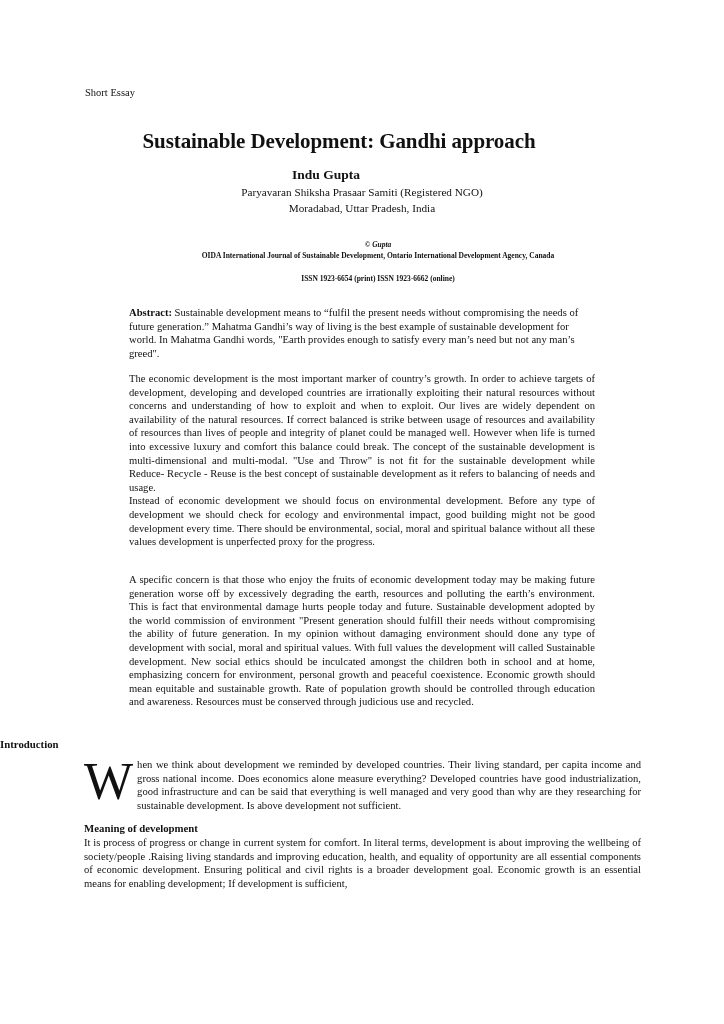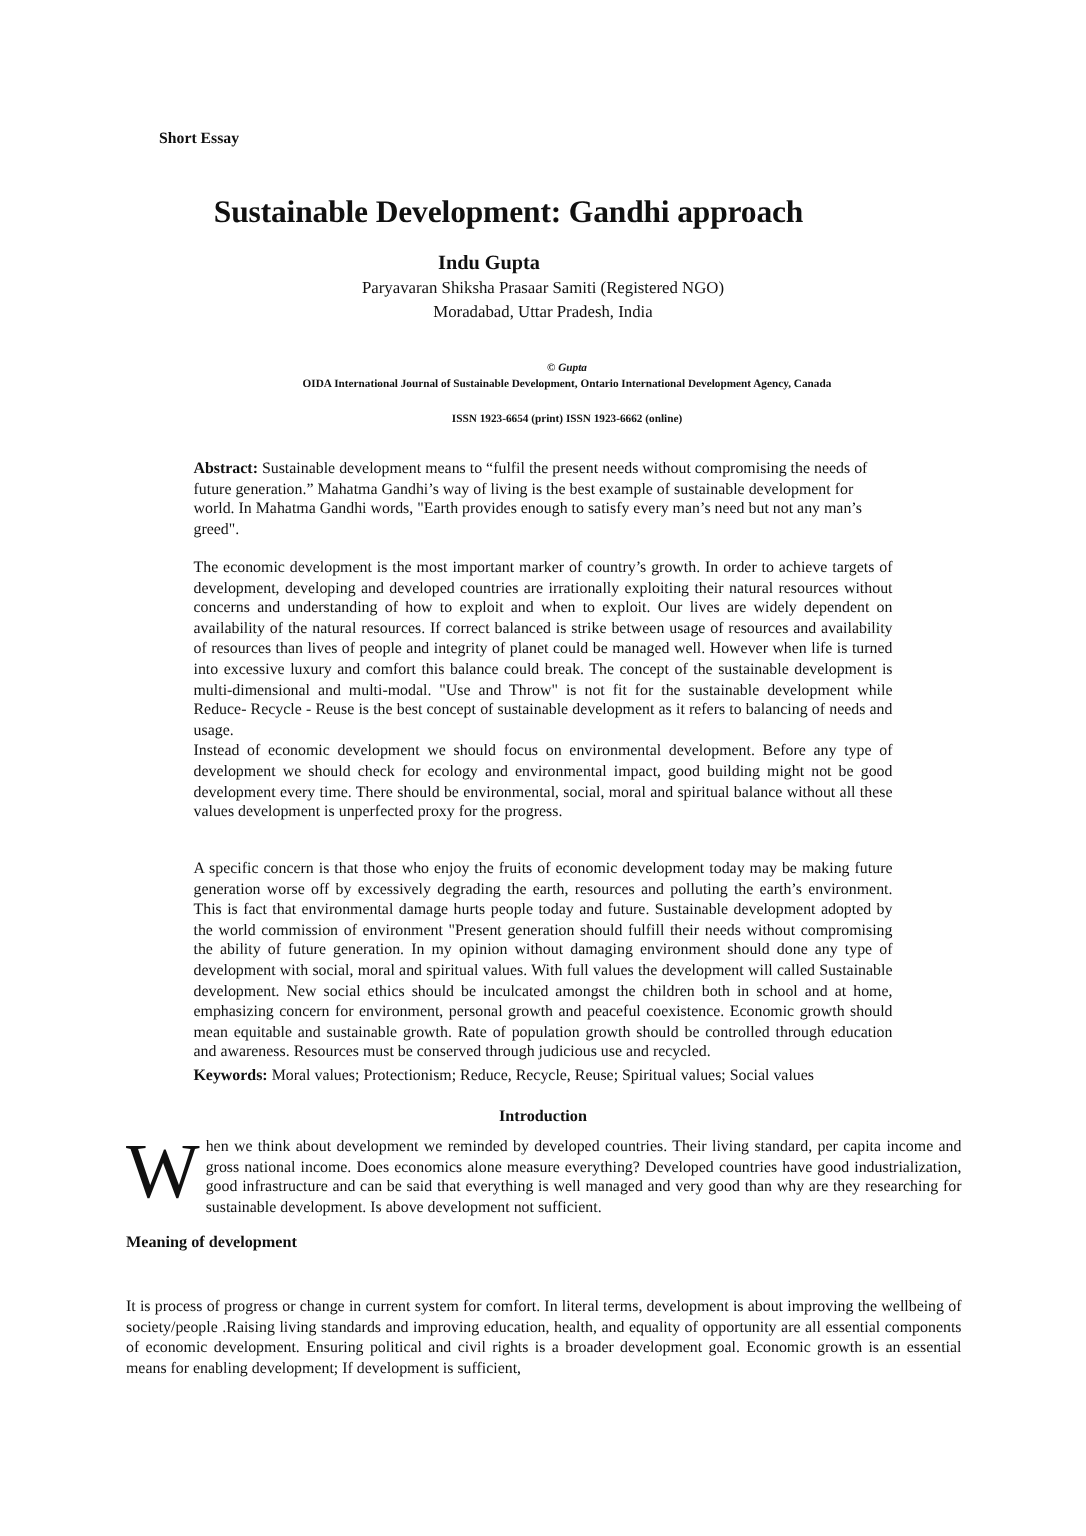--- a/index.html
+++ b/index.html
@@ -18,22 +18,21 @@
     .page {
       position: absolute;
       left: 0; top: 0;
       width: 724px; height: 1024px;
     }
     .section-label {
       position: absolute;
       left: 85px;
       top: 87px;
       font-size: 10.5px;
-      font-weight: bold;
-      margin-left: 21px;
+      font-weight: normal;
     }
     .title {
       position: absolute;
       left: 0; width: 678px;
       top: 129px;
       text-align: center;
       font-size: 21px;
       font-weight: bold;
       letter-spacing: -0.1px;
     }
@@ -77,21 +76,20 @@
     .abstract { top: 306px; text-align: left; }
     .para1 { top: 372px; }
     .para2 { top: 573px; }
     .keywords { top: 711px; text-align: left; }
     .bold { font-weight: bold; }
 
     .intro-heading {
       position: absolute;
       left: 0; width: 724px;
       top: 738px;
-      text-align: center;
       font-size: 10.8px;
       font-weight: bold;
     }
     .intro-block {
       position: absolute;
       left: 84px;
       width: 557px;
       top: 758px;
       font-size: 10.6px;
       line-height: 13.6px;
@@ -110,21 +108,21 @@
       position: absolute;
       left: 84px;
       top: 822px;
       font-size: 10.8px;
       font-weight: bold;
     }
     .meaning-block {
       position: absolute;
       left: 84px;
       width: 557px;
-      top: 865px;
+      top: 836px;
       font-size: 10.6px;
       line-height: 13.6px;
       text-align: justify;
     }
     p { margin: 0; }
   </style>
 </head>
 <body>
 
 <div class="page">
@@ -148,23 +146,20 @@
 
   <div class="block para1">
     <p>The economic development is the most important marker of country’s growth. In order to achieve targets of development, developing and developed countries are irrationally exploiting their natural resources without concerns and understanding of how to exploit and when to exploit. Our lives are widely dependent on availability of the natural resources. If correct balanced is strike between usage of resources and availability of resources than lives of people and integrity of planet could be managed well. However when life is turned into excessive luxury and comfort this balance could break.  The concept of the sustainable development is multi-dimensional and multi-modal. "Use and Throw" is not fit for the sustainable development while Reduce- Recycle - Reuse is the best concept of sustainable development as it refers to balancing of needs and usage.</p>
     <p>Instead of economic development we should focus on environmental development. Before any type of development we should check for ecology and environmental impact, good building might not be good development every time. There should be environmental, social, moral and spiritual balance without all these values development is unperfected proxy for the progress.</p>
   </div>
 
   <div class="block para2">
     <p>A specific concern is that those who enjoy the fruits of economic development today may be making future generation worse off by excessively degrading the earth, resources and polluting the earth’s environment. This is fact that environmental damage hurts people today and future. Sustainable development adopted by the world commission of environment "Present generation should fulfill their needs without compromising the ability of future generation. In my opinion without damaging environment should done any type of development with social, moral and spiritual values. With full values the development will called Sustainable development. New social ethics should be inculcated amongst the children both in school and at home, emphasizing concern for environment, personal growth and peaceful coexistence. Economic growth should mean equitable and sustainable growth. Rate of population growth should be controlled through education and awareness. Resources must be conserved through judicious use and recycled.</p>
   </div>
 
-  <div class="block keywords">
-    <span class="bold">Keywords:</span><span> Moral values; Protectionism; Reduce, Recycle, Reuse; Spiritual values; Social values</span>
-  </div>
 
   <div class="intro-heading">Introduction</div>
 
   <div class="intro-block">
     <span class="dropcap">W</span><span>hen we think about development we reminded by developed countries. Their living standard, per capita income and gross national income. Does economics alone measure everything? Developed countries have good industrialization, good infrastructure and can be said that everything is well managed and very good than why are they researching for sustainable development. Is above development not sufficient.</span>
   </div>
 
   <div class="meaning-heading">Meaning of development</div>
 
   <div class="meaning-block">It is process of progress or change in current system for comfort. In literal terms, development is about improving the wellbeing of society/people .Raising living standards and improving education, health, and equality of opportunity are all essential components of economic development. Ensuring political and civil rights is a broader development goal. Economic growth is an essential means for enabling development; If development is sufficient,</div>

